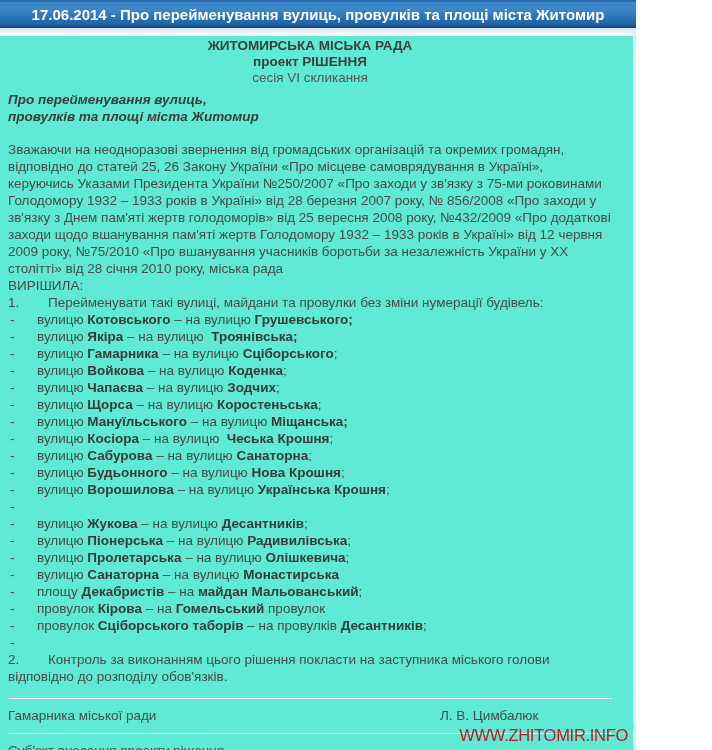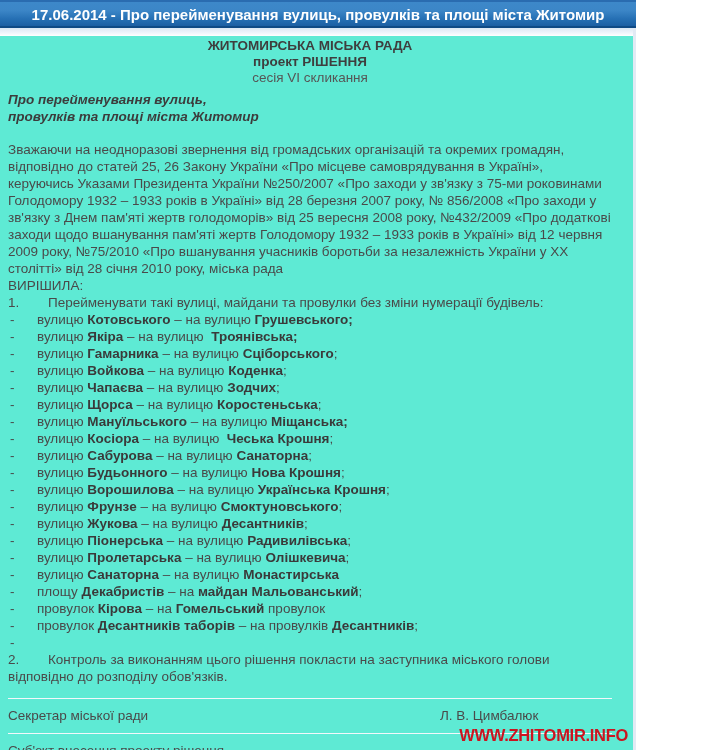--- a/index.html
+++ b/index.html
@@ -91,21 +91,21 @@
     padding: 8px 0 9px 0;
     border-top: 1px solid #f3f7fb;
   }
   .sig-role { flex: 0 0 432px; }
   .sig-name { }
   .watermark {
     position: absolute;
     right: 8px;
     bottom: 5px;
     font-size: 16.5px;
-    font-weight: bold;
+    font-weight: normal;
     letter-spacing: -0.3px;
     color: #cb1420;
     text-decoration: none;
     cursor: pointer;
     white-space: nowrap;
   }
 </style>
 </head>
 <body>
 
@@ -178,21 +178,20 @@
         <div class="rename-row">
           <span class="dash">-</span>
           <span class="rename-text"><span>вулицю </span><span class="b">Будьонного</span><span> – на вулицю </span><span class="b">Нова Крошня</span><span>;</span></span>
         </div>
         <div class="rename-row">
           <span class="dash">-</span>
           <span class="rename-text"><span>вулицю </span><span class="b">Ворошилова</span><span> – на вулицю </span><span class="b">Українська Крошня</span><span>;</span></span>
         </div>
         <div class="rename-row">
           <span class="dash">-</span>
-          <span class="rename-text"><span>вулицю </span><span class="b">Фрунзе</span><span> – на вулицю </span><span class="b">Смоктуновського</span><span>;</span></span>
         </div>
         <div class="rename-row">
           <span class="dash">-</span>
           <span class="rename-text"><span>вулицю </span><span class="b">Жукова</span><span> – на вулицю </span><span class="b">Десантників</span><span>;</span></span>
         </div>
         <div class="rename-row">
           <span class="dash">-</span>
           <span class="rename-text"><span>вулицю </span><span class="b">Піонерська</span><span> – на вулицю </span><span class="b">Радивилівська</span><span>;</span></span>
         </div>
         <div class="rename-row">
@@ -206,34 +205,34 @@
         <div class="rename-row">
           <span class="dash">-</span>
           <span class="rename-text"><span>площу </span><span class="b">Декабристів</span><span> – на </span><span class="b">майдан Мальованський</span><span>;</span></span>
         </div>
         <div class="rename-row">
           <span class="dash">-</span>
           <span class="rename-text"><span>провулок </span><span class="b">Кірова</span><span> – на </span><span class="b">Гомельський</span><span> провулок</span></span>
         </div>
         <div class="rename-row">
           <span class="dash">-</span>
-          <span class="rename-text"><span>провулок </span><span class="b">Десантників таборів</span><span> – на провулків </span><span class="b">Десантників</span><span>;</span></span>
+          <span class="rename-text"><span>провулок </span><span class="b">Сціборського таборів</span><span> – на провулків </span><span class="b">Десантників</span><span>;</span></span>
         </div>
         <div class="rename-row">
           <span class="dash">-</span>
         </div>
       </div>
 
     <div class="num-line">
       <span class="num">2.</span><span>Контроль за виконанням цього рішення покласти на заступника міського голови відповідно до розподілу обов'язків.</span>
     </div>
 
     <div class="sig-block" id="sig-block">
         <div class="sig-row">
-          <span class="sig-role">Секретар міської ради</span>
+          <span class="sig-role">Гамарника міської ради</span>
           <span class="sig-name">Л. В. Цимбалюк</span>
         </div>
         <div class="sig-row">
           <span class="sig-role">Суб'єкт внесення проекту рішення</span>
           <span class="sig-name"></span>
         </div>
         <div class="sig-row">
           <span class="sig-role">Депутат міської ради</span>
           <span class="sig-name">В.М. Стойко</span>
         </div>

